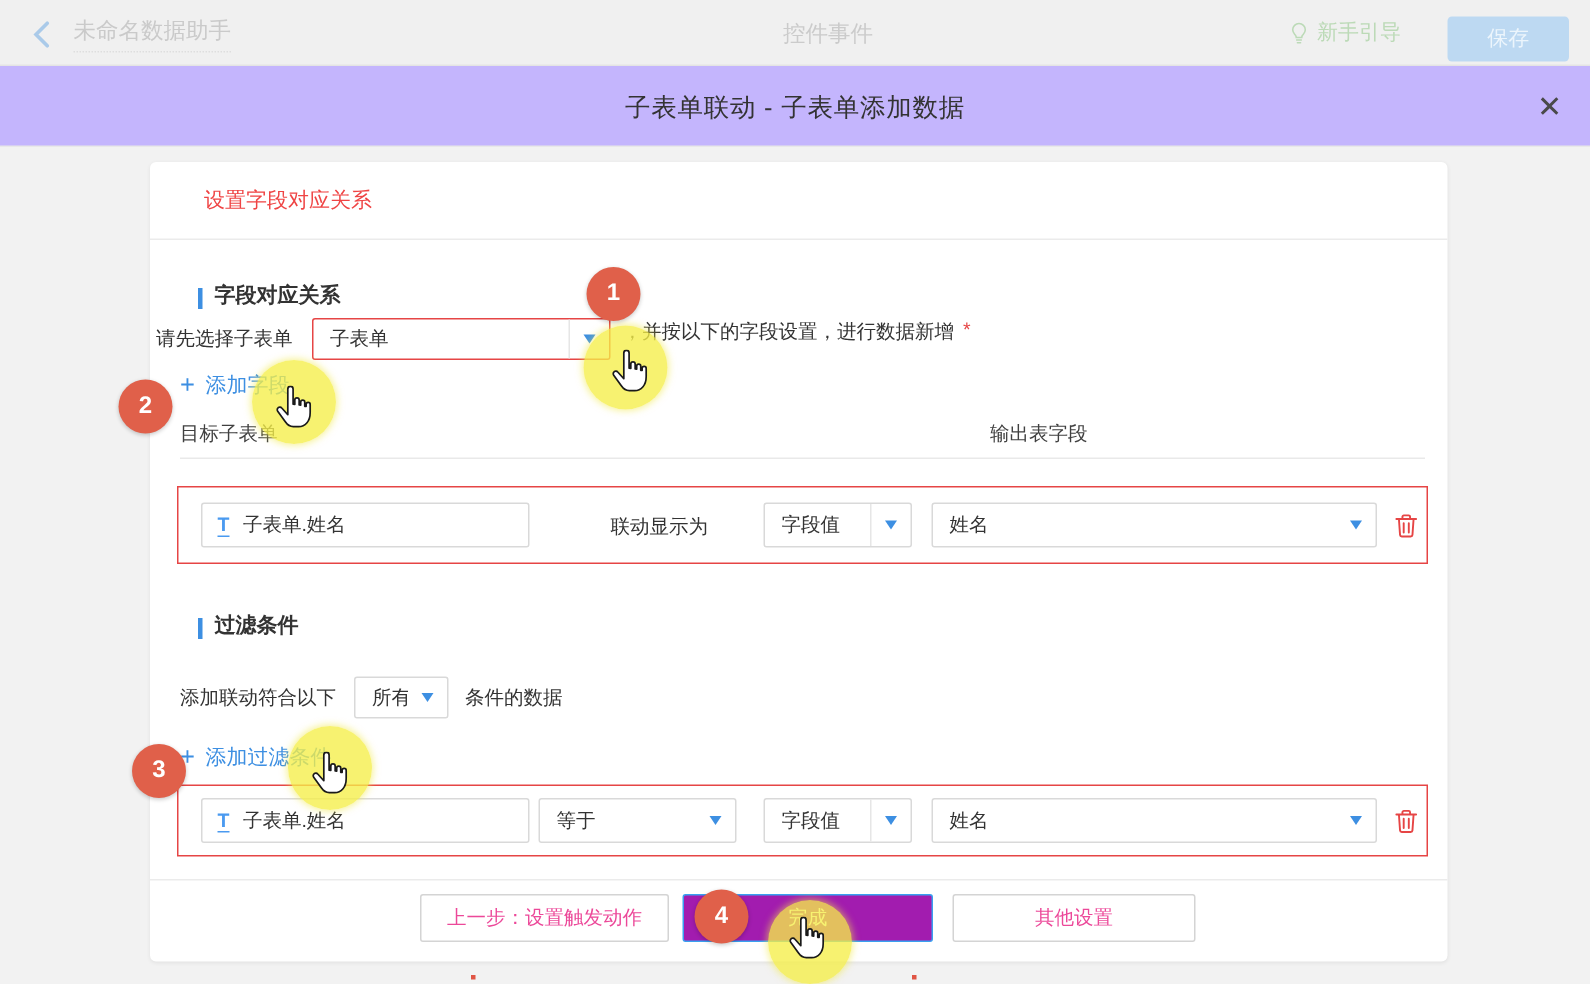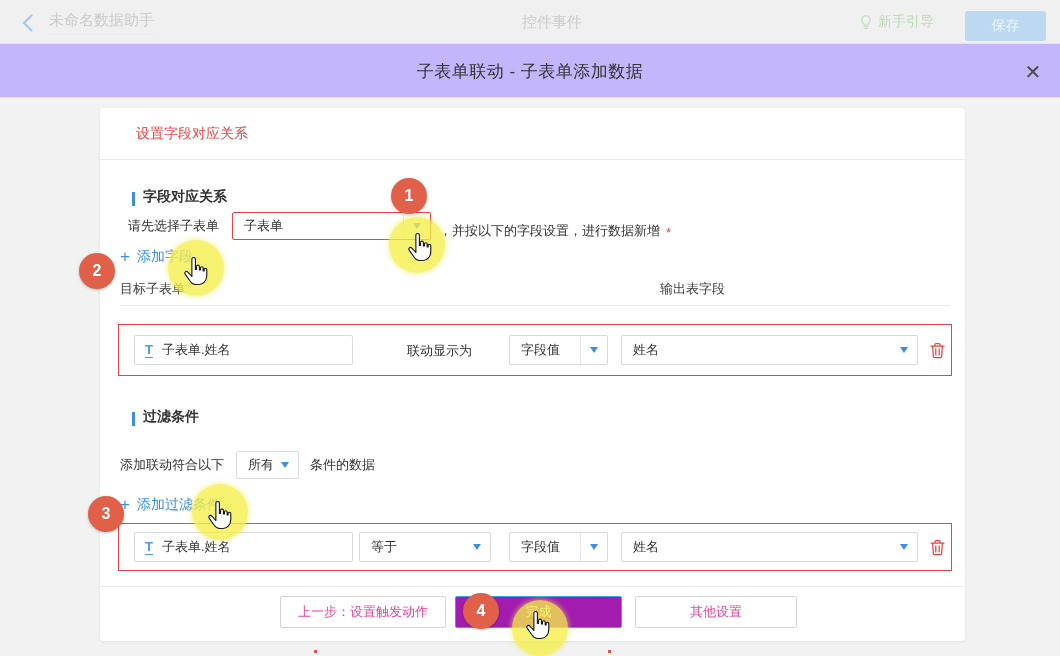--- a/index.html
+++ b/index.html
@@ -24,21 +24,21 @@
 
   
   .content-bg { position:absolute; left:0; top:98px; width:1060px; height:558px; background:#f2f2f2; }
   .card { position:absolute; left:100px; top:10px; width:865px; height:533px; background:#fff; border-radius:4px; box-shadow:0 1px 3px rgba(0,0,0,.07); }
   .card-header { position:absolute; left:0; top:0; width:100%; height:52px; border-bottom:1px solid #ebebeb; padding:17px 36px; font-size:14px; color:#ef4444; }
 
   .section-title { position:absolute; left:20px; display:flex; align-items:flex-end; font-size:14px; font-weight:bold; color:#333;margin-left:12px; }
   .section-bar { width:3px; height:14px; background:#3d8fe2; margin-right:8px; }
   .st1 { top:80px; } .st2 { top:300px; }
 
-  .row-select { position:absolute; left:28px; top:104px; height:28px; display:flex; align-items:flex-end; font-size:13px; color:#333; }
+  .row-select { position:absolute; left:4px; top:104px; height:28px; display:flex; align-items:flex-start; font-size:13px; color:#333; }
   .inline-label { line-height:28px; }
 
   .sel { position:relative; background:#fff; border:1px solid #d9d9d9; border-radius:2px; display:flex; align-items:center; font-size:13px; color:#333; cursor:pointer; }
   .sel .sel-val { padding-left:11px; flex:1; white-space:nowrap; overflow:hidden; }
   .sel .sel-div { width:1px; align-self:stretch; background:#e6e6e6; }
   .tri { width:0; height:0; border-left:4.5px solid transparent; border-right:4.5px solid transparent; border-top:6px solid #3d8fe2; margin:0 9px; }
   .sel-red { border-color:#e64545; }
   .subform-sel { width:199px; height:28px; margin-left:13px; margin-right:8px; }
 
   .after-text { white-space:nowrap; }

